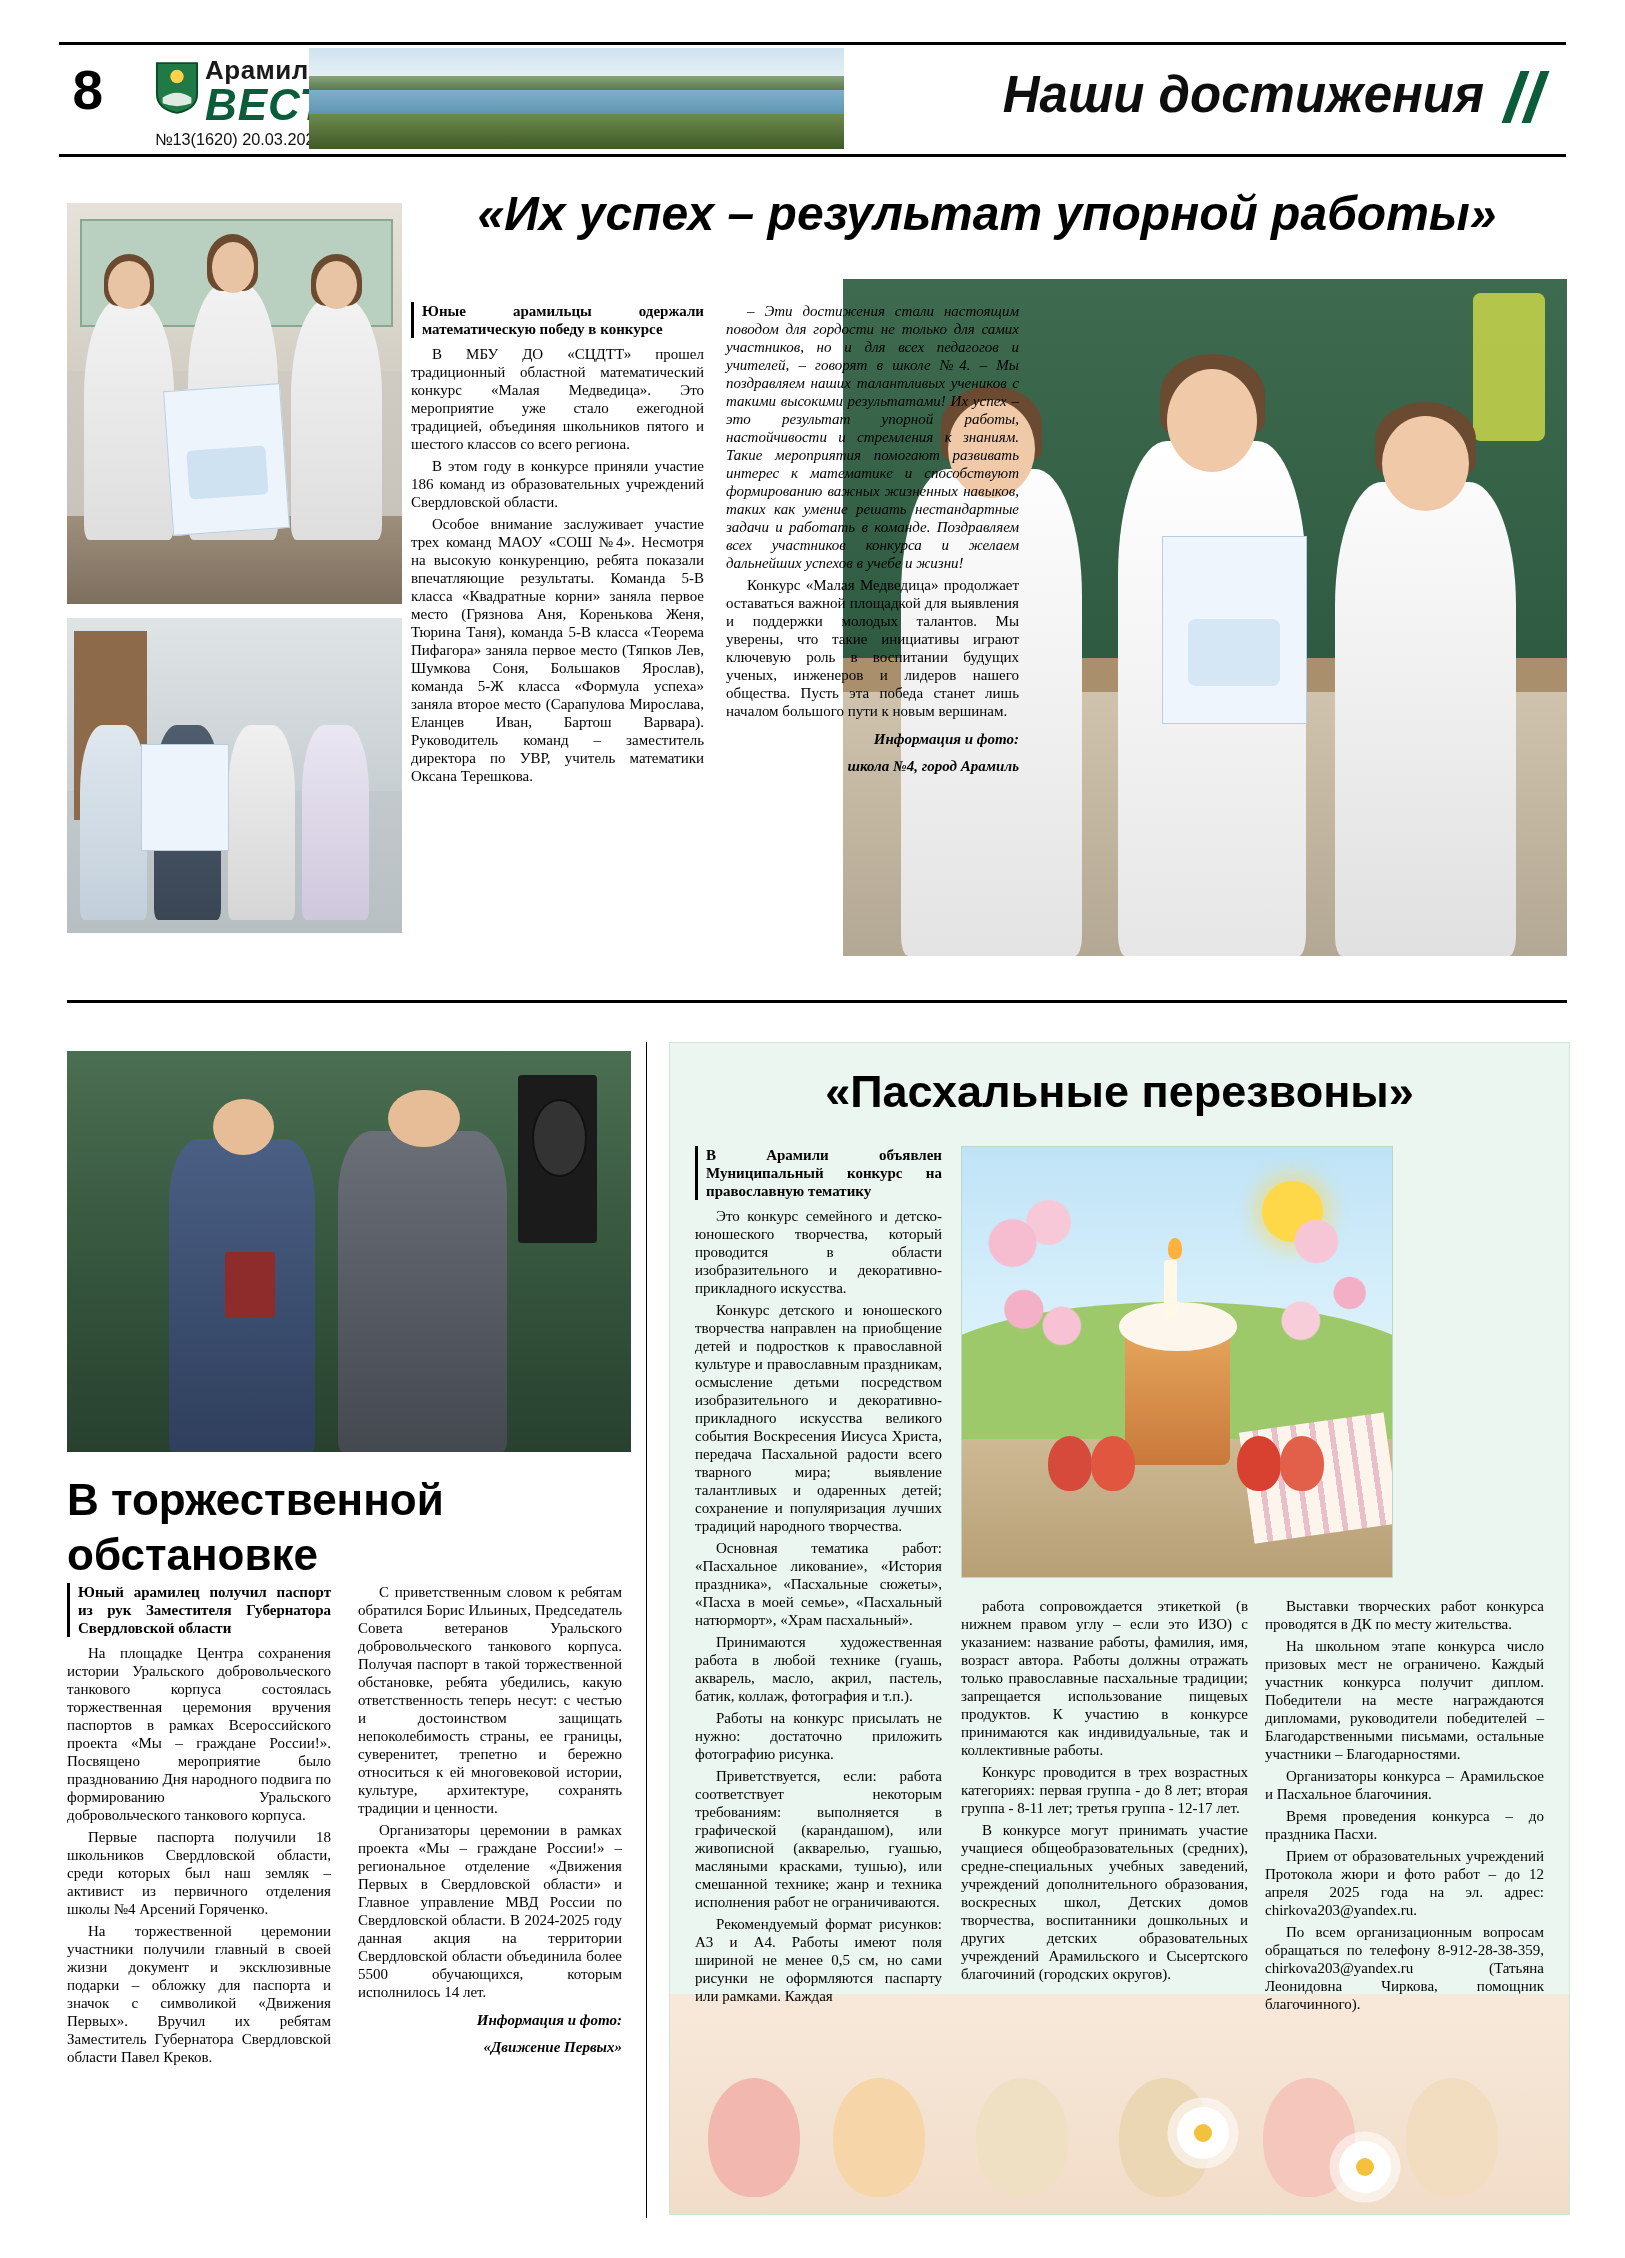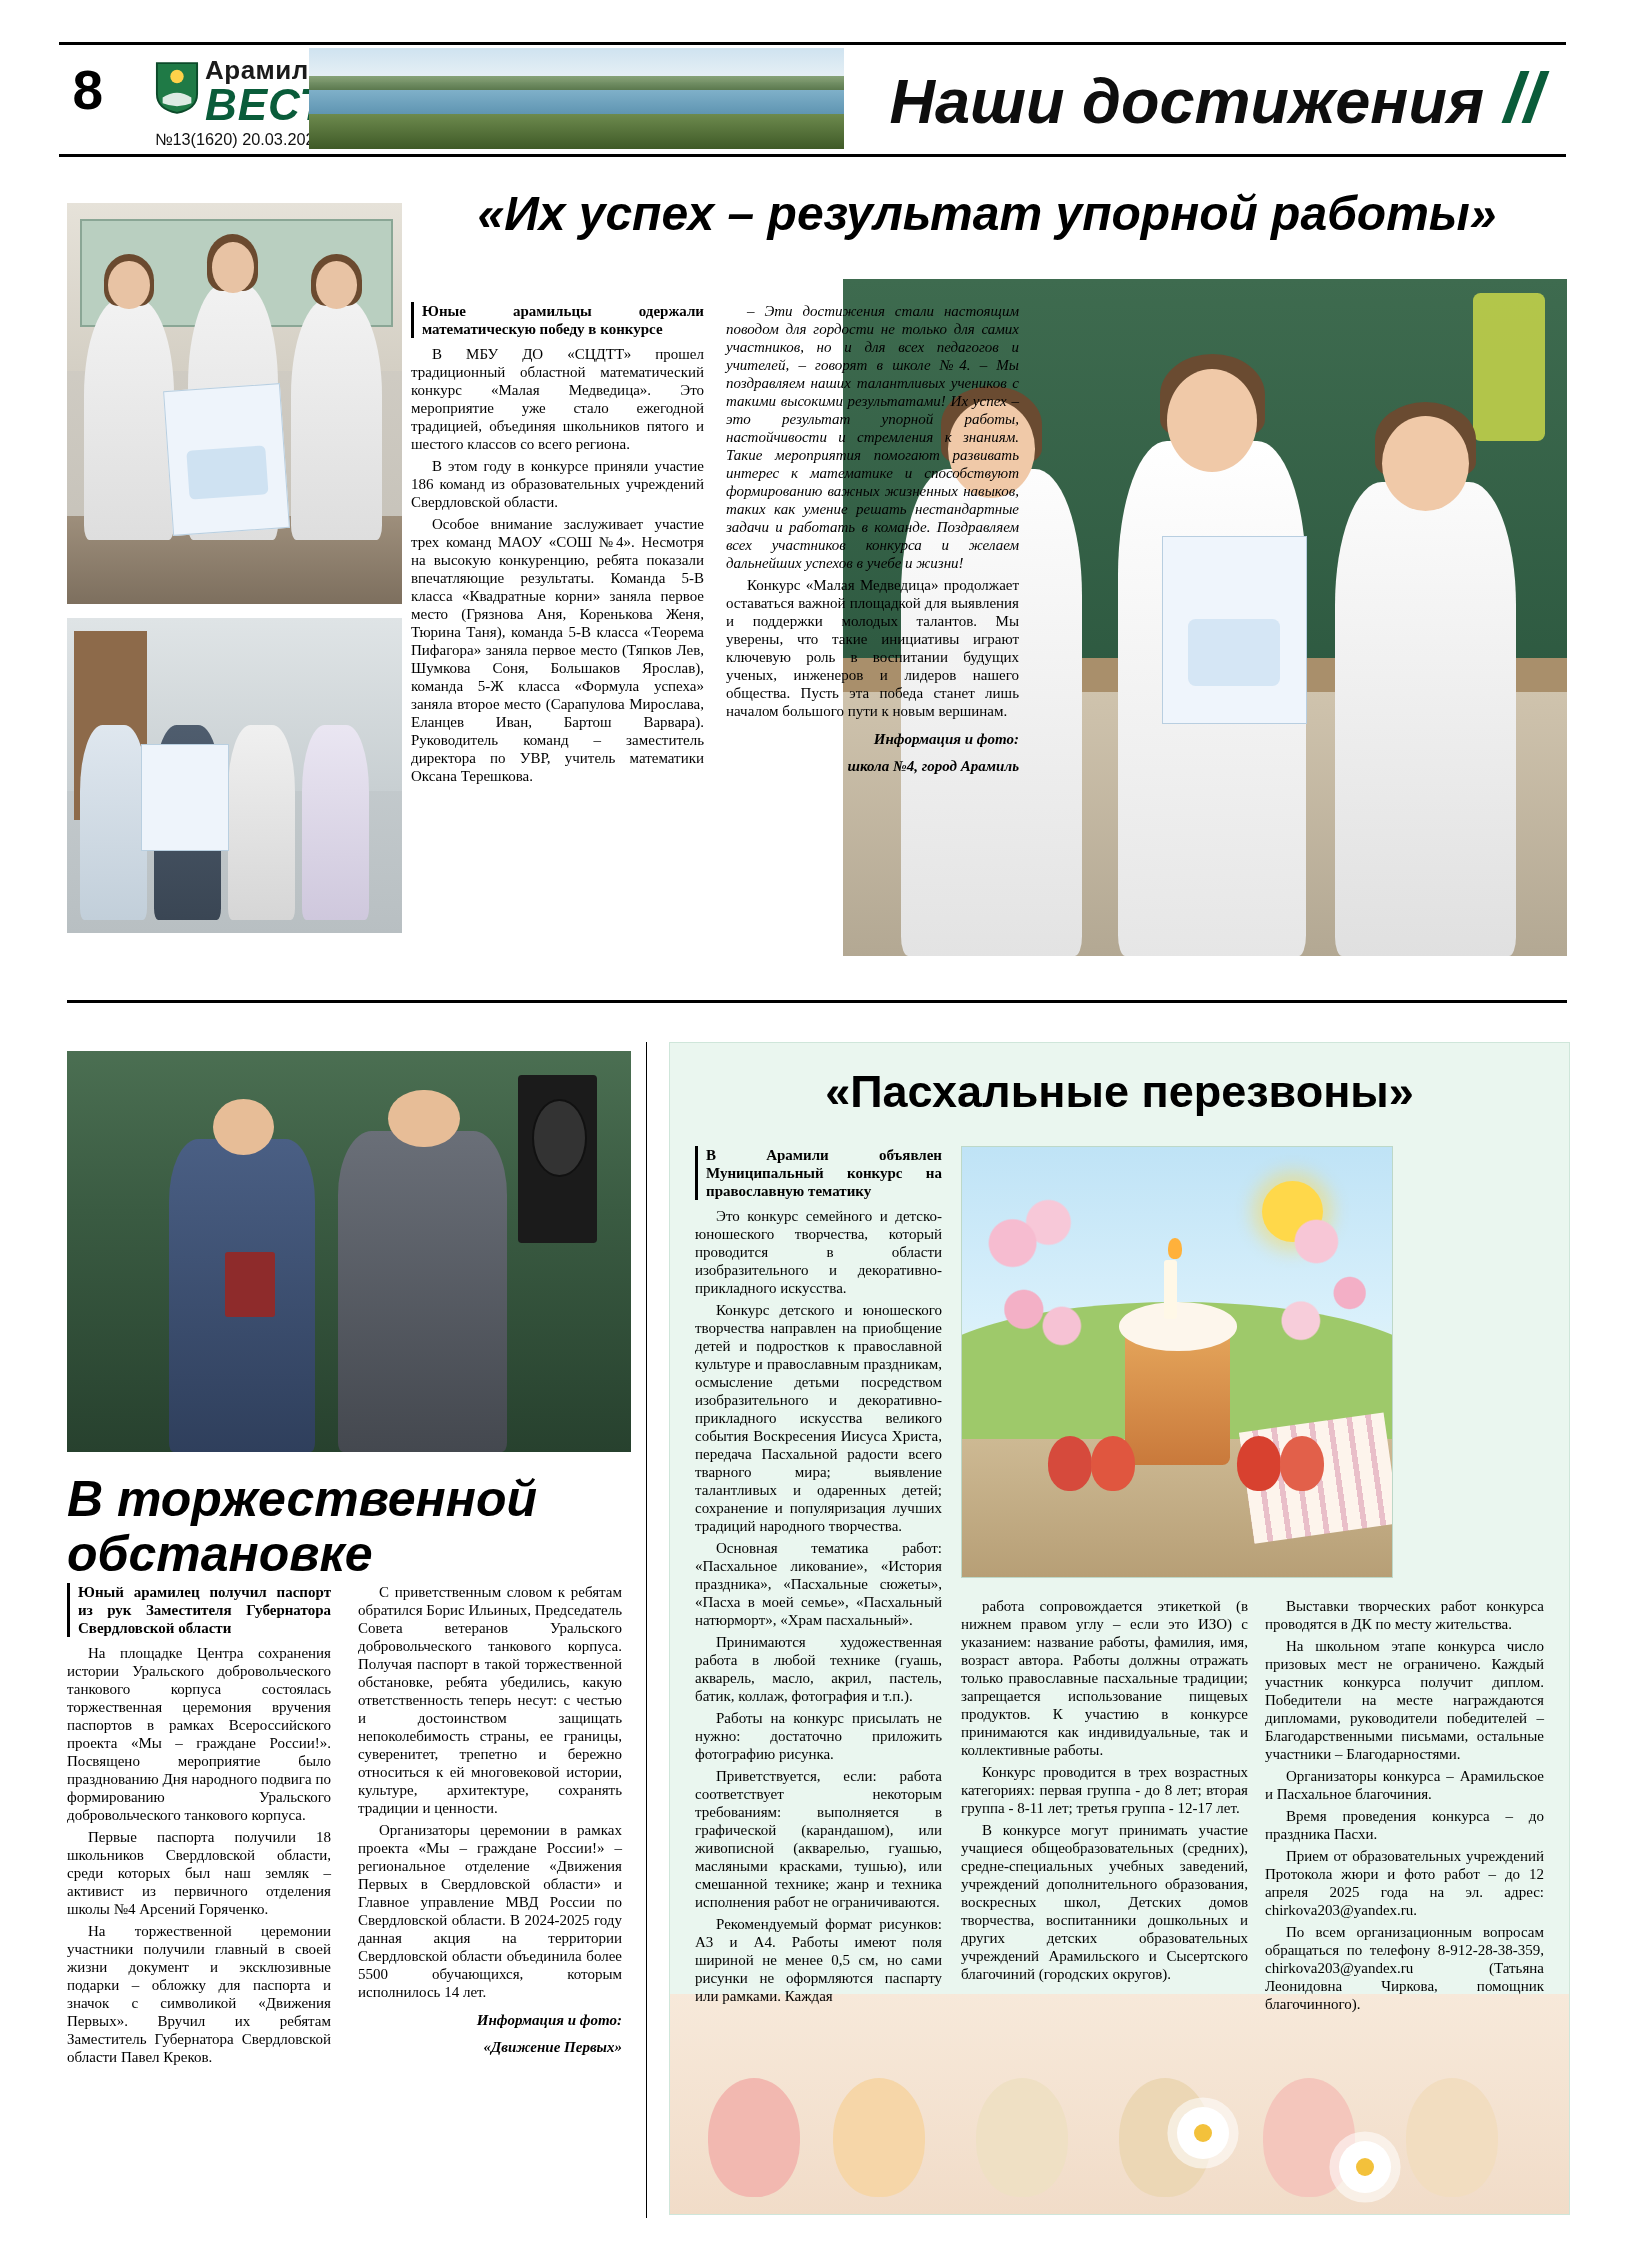--- a/index.html
+++ b/index.html
@@ -81,21 +81,21 @@
     position: absolute; left: 0; top: 42%; width: 100%; height: 26%;
     background: linear-gradient(#7fb0c9, #5d93b0);
   }
   .masthead-photo .shore {
     position: absolute; left: 0; top: 66%; width: 100%; height: 34%;
     background: linear-gradient(#6d8a4e, #3f5a27);
   }
   .masthead-title {
     position: absolute; right: 82px; top: 23px;
     font-family: "Liberation Sans", sans-serif;
-    font-style: italic; font-weight: bold; font-size: 63px; color: #0e0e0e;
+    font-style: italic; font-weight: bold; font-size: 51px; color: #0e0e0e;
     white-space: nowrap;
   }
   .masthead-slashes {
     position: absolute; right: 9.6px; top: 29px;
     width: 59px; height: 52px;
   }
   .masthead-slashes i {
     position: absolute; top: 0; width: 8.6px; height: 52px; background: #0a5c3a;
     transform: skewX(-20deg);
   }
@@ -260,23 +260,22 @@
     background: #e7bd97; border-radius: 50%;
   }
   #photo-ceremony .passport {
     position: absolute; left: 28%; top: 50%; width: 50px; height: 65px;
     background: #8e2b2b; border-radius: 2.9px;
   }
 
   .a2-headline {
     position: absolute; left: 67px; top: 1472px; width: 554px;
     font-family: "Liberation Sans", sans-serif;
-    font-weight: bold; font-size: 50px; line-height: 55px;
+    font-weight: bold; font-size: 44px; line-height: 55px;
     color: #000;
-    font-style: italic;
   }
 
   
   .easter-box {
     position: absolute;
     left: 669px; top: 1042px; width: 899px; height: 1171px;
     background: #eaf6ef;
     border: 1px solid #cfe6da;
     overflow: hidden;
   }

